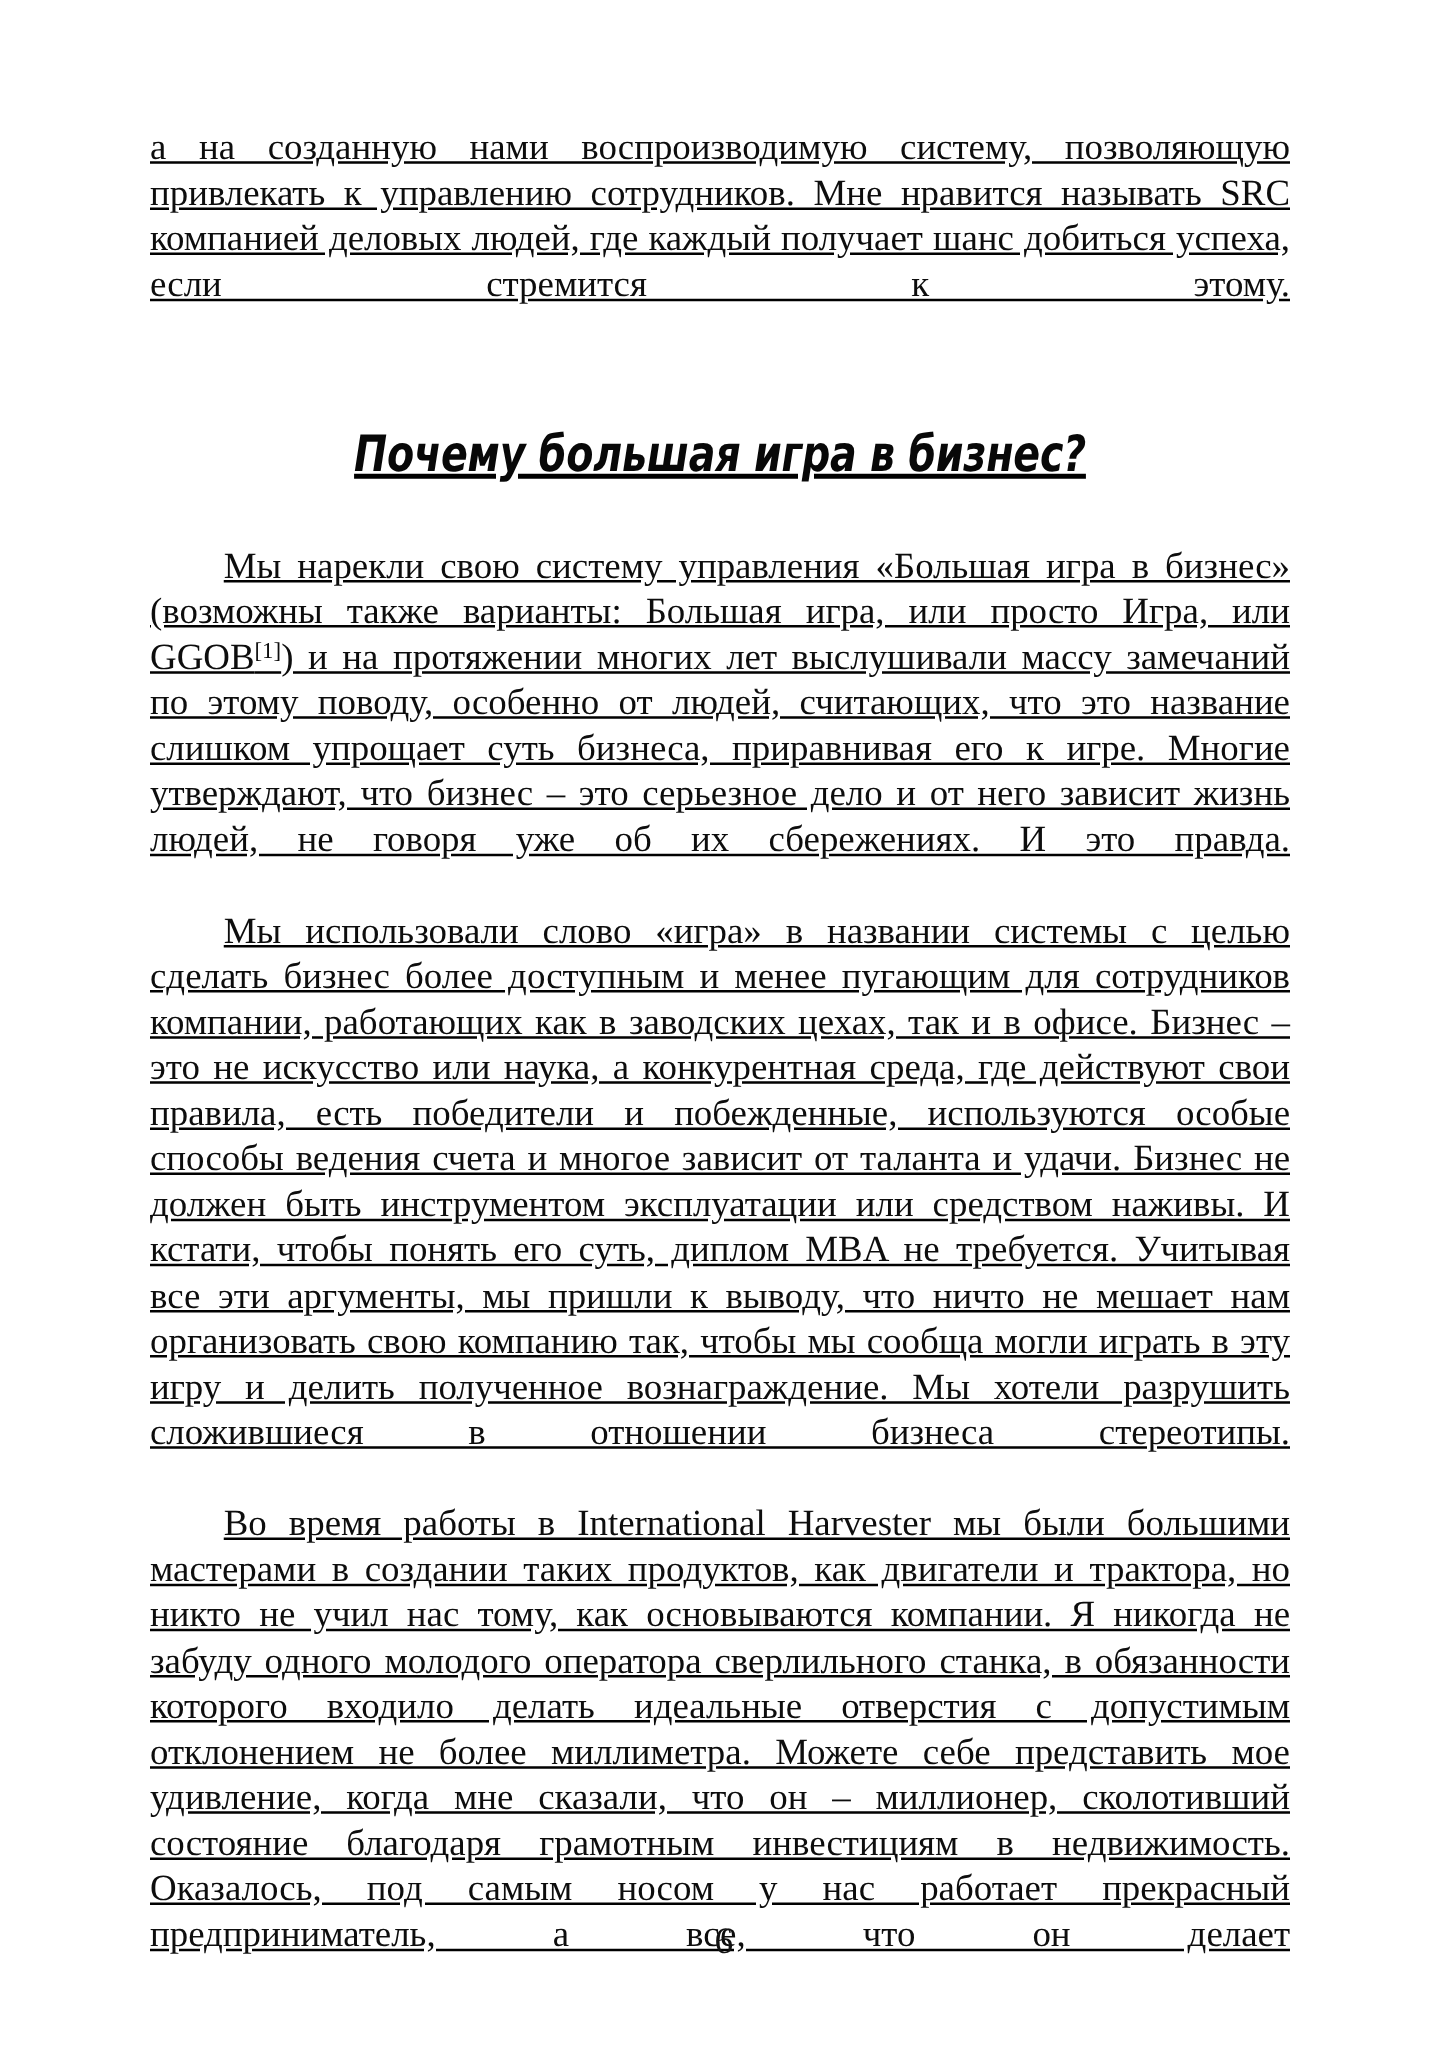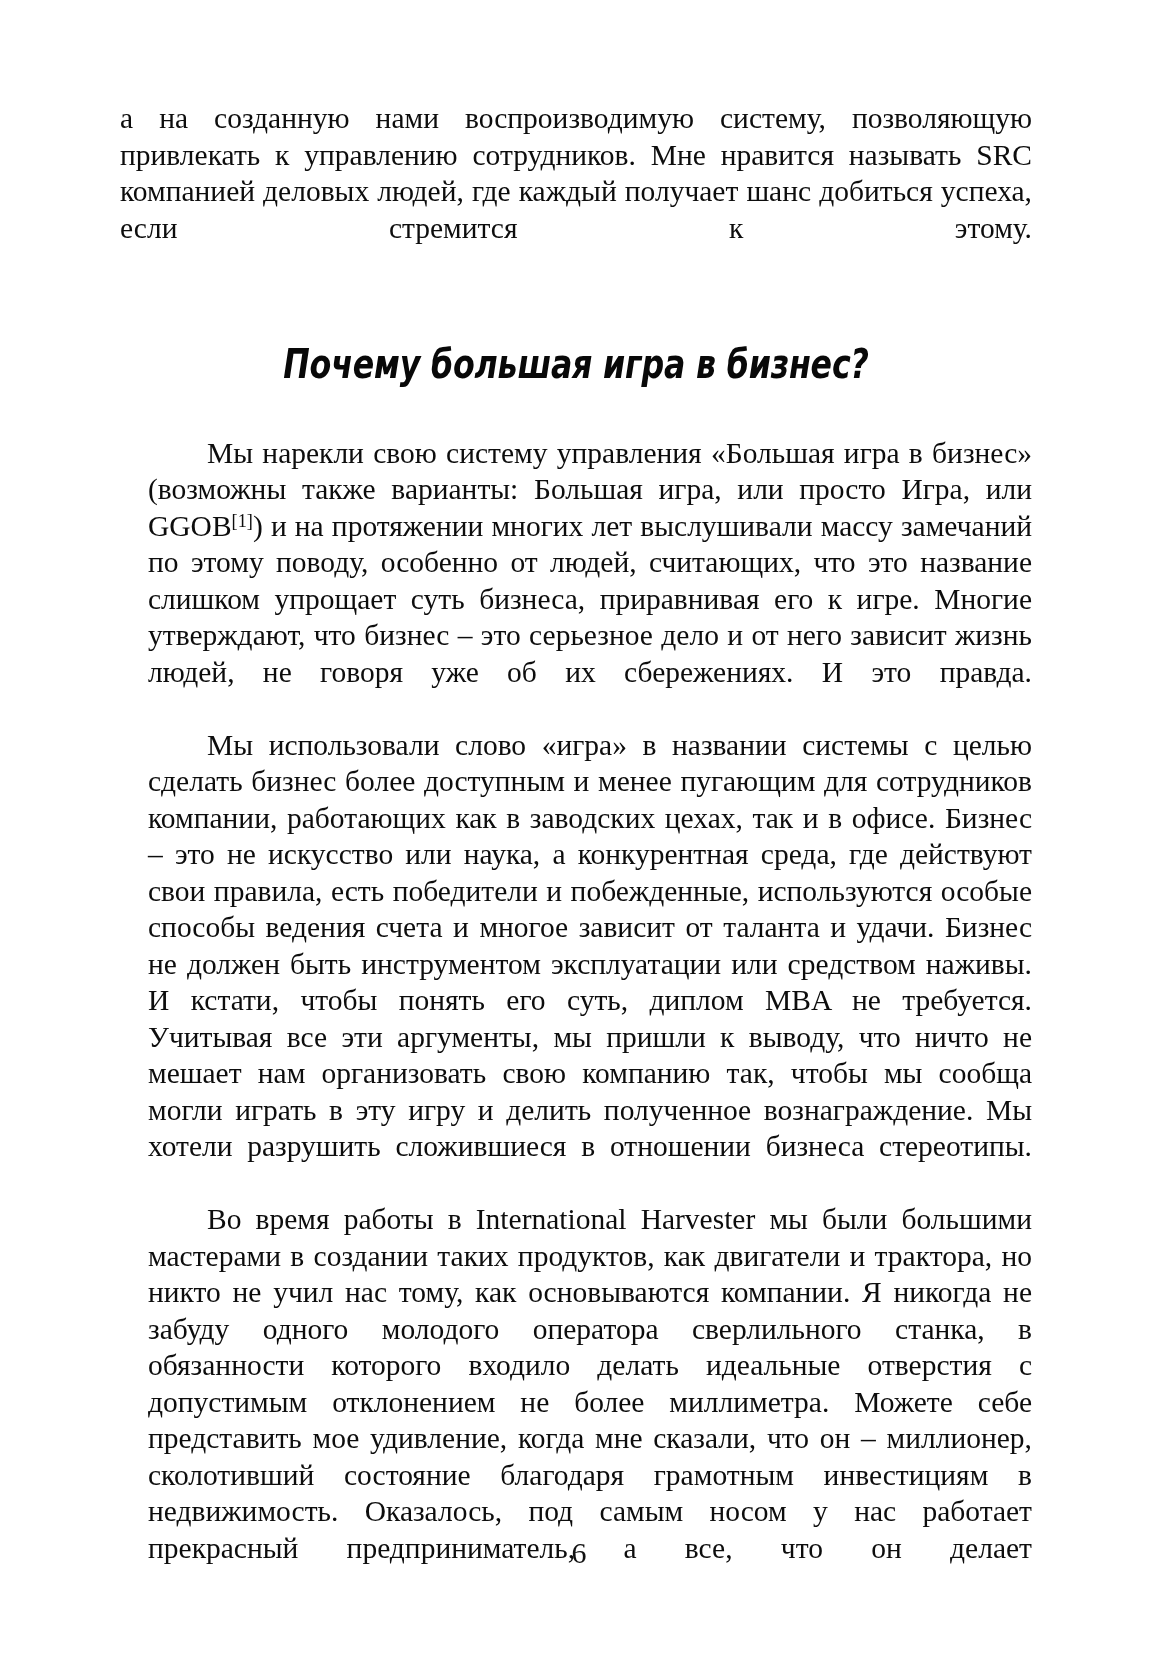--- a/index.html
+++ b/index.html
@@ -17,20 +17,21 @@
     margin: 0 auto;
     overflow: hidden;
     box-sizing: border-box;
   }
 
   .text-column {
     position: absolute;
     left: 120px;
     top: 100px;
     width: 912px;
+    text-decoration: underline;
   }
 
   p.body-par {
     margin: 0;
     font-family: "Liberation Serif", "DejaVu Serif", serif;
     font-size: 29.5px;
     line-height: 36.5px;
     color: #0d0d0d;
     text-align: justify;
     text-justify: inter-word;
@@ -38,21 +39,20 @@
     -webkit-hyphens: none;
     word-spacing: 0.02em;
   }
 
   p.no-indent {
     text-indent: 0;
   }
 
   p.indent {
     text-indent: 2.0em;
-    margin-left: 28px;
   }
 
   
   p.body-par::after {
     content: "";
     display: inline-block;
     width: 100%;
   }
 
   .section-heading {

